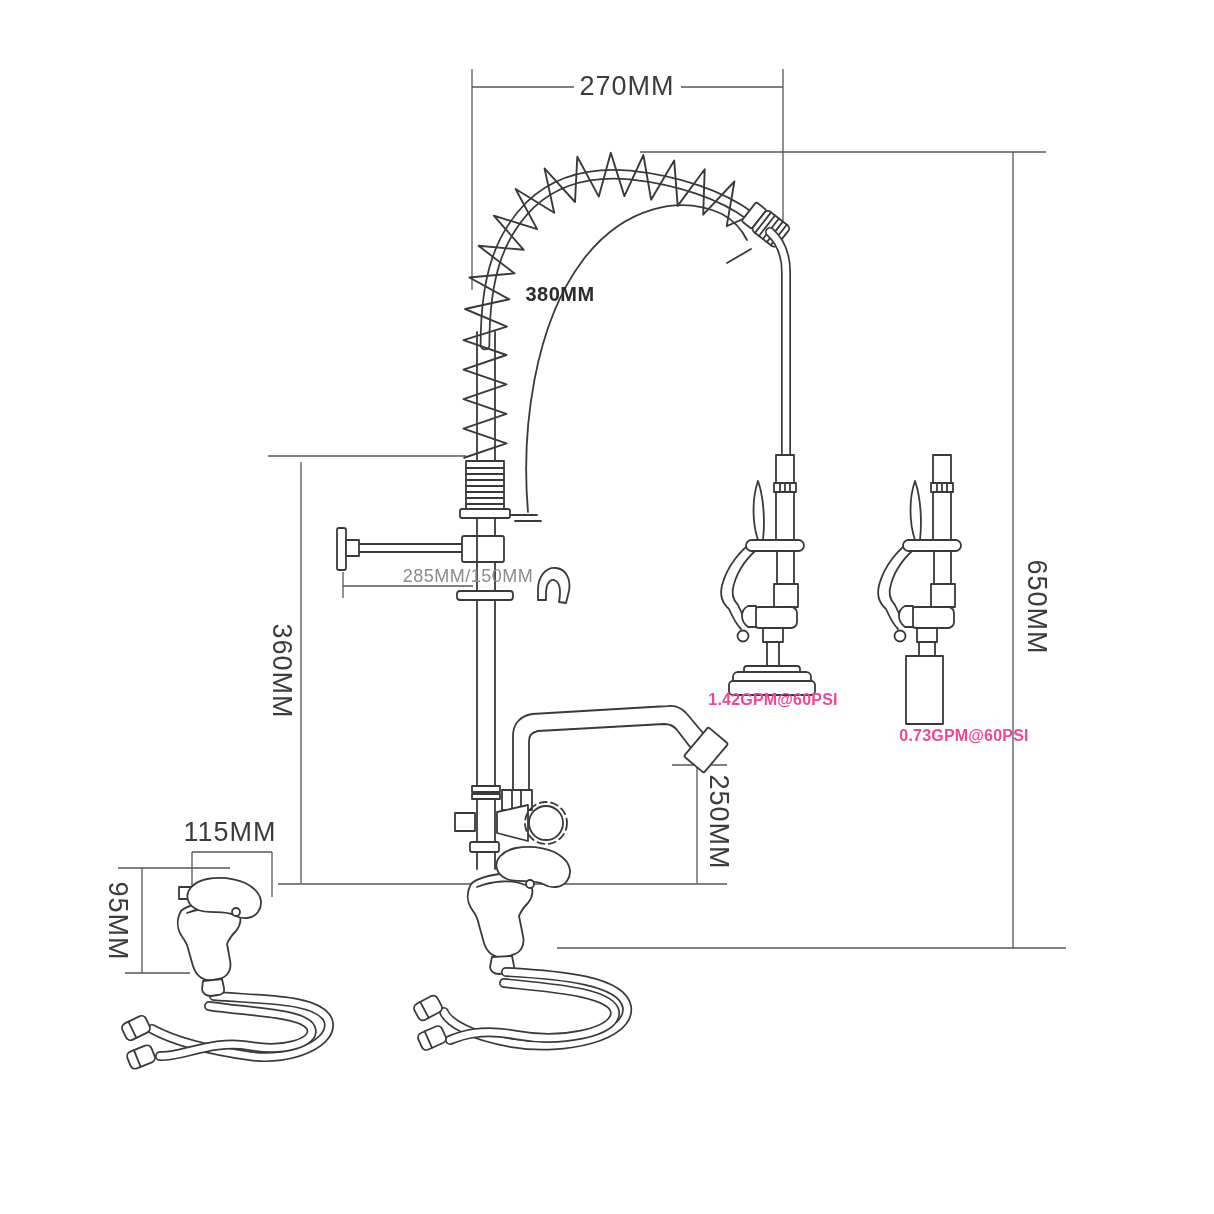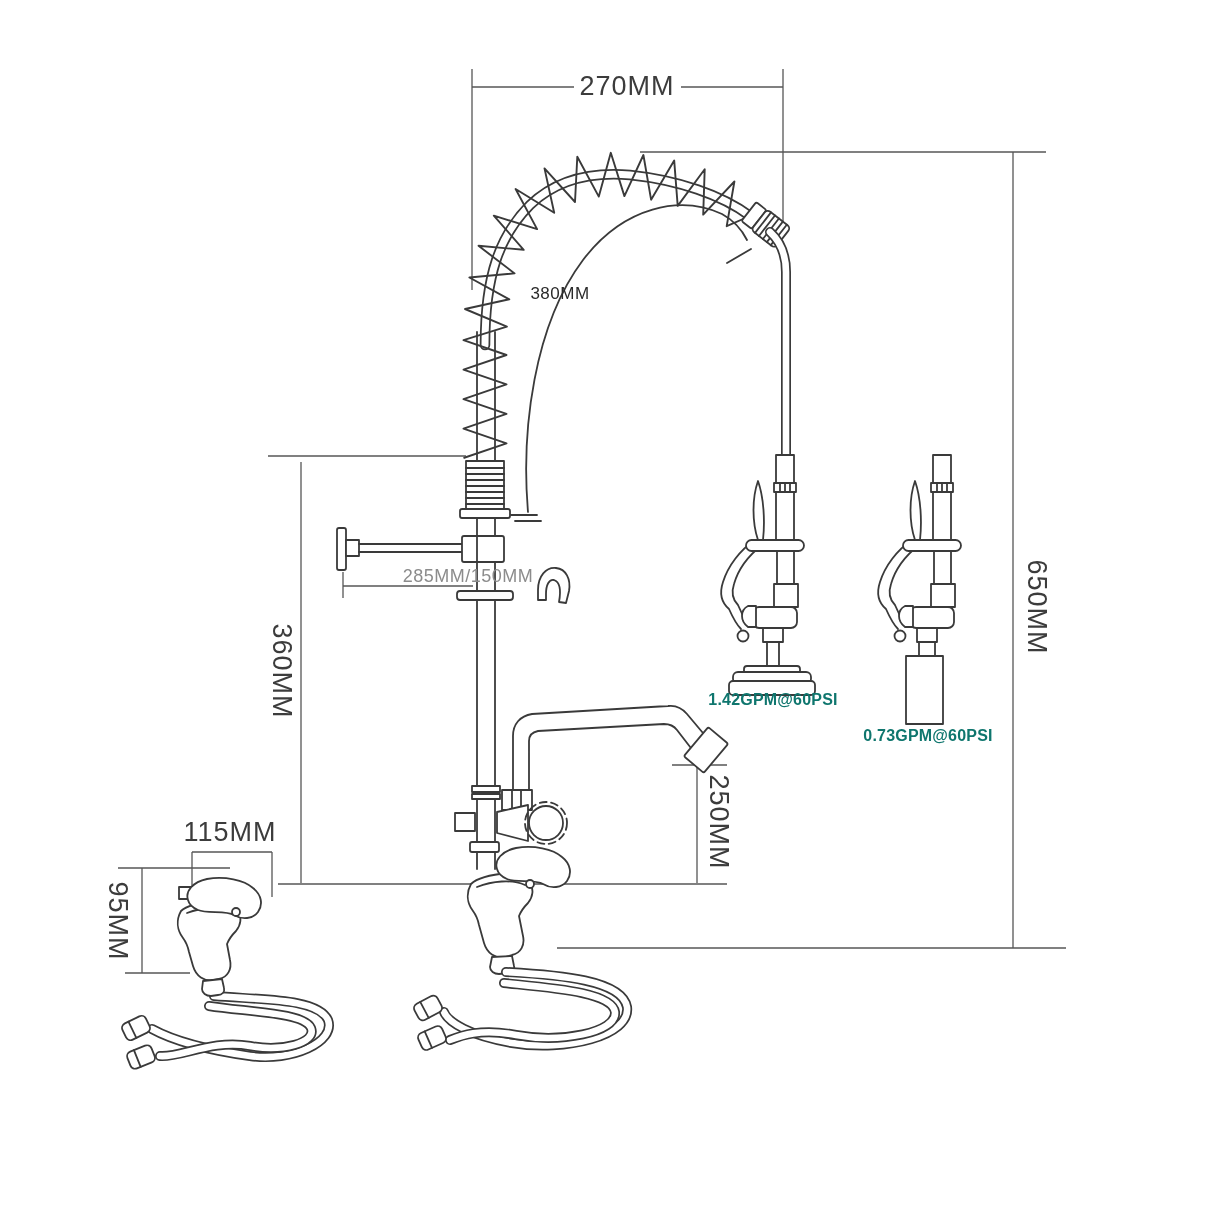--- a/index.html
+++ b/index.html
@@ -4,23 +4,23 @@
 <style>
   html,body{margin:0;padding:0;background:#fff;}
   .stage{
     position:relative;width:1214px;height:1214px;background:#ffffff;
     font-family:"Liberation Sans",sans-serif;overflow:hidden;
   }
   .stage svg{position:absolute;left:0;top:0;}
   .lbl{position:absolute;transform:translate(-50%,-50%);white-space:nowrap;color:#3a3a3a;}
   .lbl.v{transform:translate(-50%,-50%) rotate(90deg);}
   .dim{font-size:27px;letter-spacing:1px;color:#3c3c3c;}
-  .arcdim{font-size:17px;font-weight:400;color:#2b2b2b;letter-spacing:.5px;}
+  .arcdim{font-size:20px;font-weight:700;color:#2b2b2b;letter-spacing:.5px;}
   .smalldim{font-size:18px;color:#8c8c8c;letter-spacing:.5px;}
-  .flow{font-size:16px;font-weight:700;color:#0f766e;letter-spacing:.2px;}
+  .flow{font-size:16px;font-weight:700;color:#ec4899;letter-spacing:.2px;}
   
   .art{stroke:#3a3a3a;stroke-width:1.8;fill:none;stroke-linecap:round;stroke-linejoin:round;}
   .artf{stroke:#3a3a3a;stroke-width:1.8;fill:#ffffff;stroke-linejoin:round;}
   .dimln{stroke:#565656;stroke-width:1.3;fill:none;}
   .tube-d{stroke:#3a3a3a;stroke-width:10.5;fill:none;stroke-linecap:round;}
   .tube-w{stroke:#ffffff;stroke-width:7;fill:none;stroke-linecap:round;}
   .hose-d{stroke:#3a3a3a;stroke-width:10;fill:none;stroke-linecap:round;}
   .hose-w{stroke:#ffffff;stroke-width:6.6;fill:none;stroke-linecap:round;}
   .coil{stroke:#3a3a3a;stroke-width:1.9;fill:none;stroke-linejoin:round;}
 </style>
@@ -252,15 +252,15 @@
 
 <div class="lbl dim" style="left:627px;top:86px;">270MM</div>
 <div class="lbl arcdim" style="left:560px;top:294px;">380MM</div>
 <div class="lbl dim v" style="left:1036px;top:607px;">650MM</div>
 <div class="lbl dim v" style="left:281px;top:671px;">360MM</div>
 <div class="lbl smalldim" style="left:468px;top:576px;">285MM/150MM</div>
 <div class="lbl dim v" style="left:718px;top:822px;">250MM</div>
 <div class="lbl dim" style="left:230px;top:832px;text-align:right;">115MM</div>
 <div class="lbl dim v" style="left:117px;top:921px;">95MM</div>
 <div class="lbl flow" style="left:773px;top:700px;">1.42GPM@60PSI</div>
-<div class="lbl flow" style="left:928px;top:736px;">0.73GPM@60PSI</div>
+<div class="lbl flow" style="left:964px;top:736px;">0.73GPM@60PSI</div>
 
 </div>
 
 </body></html>

